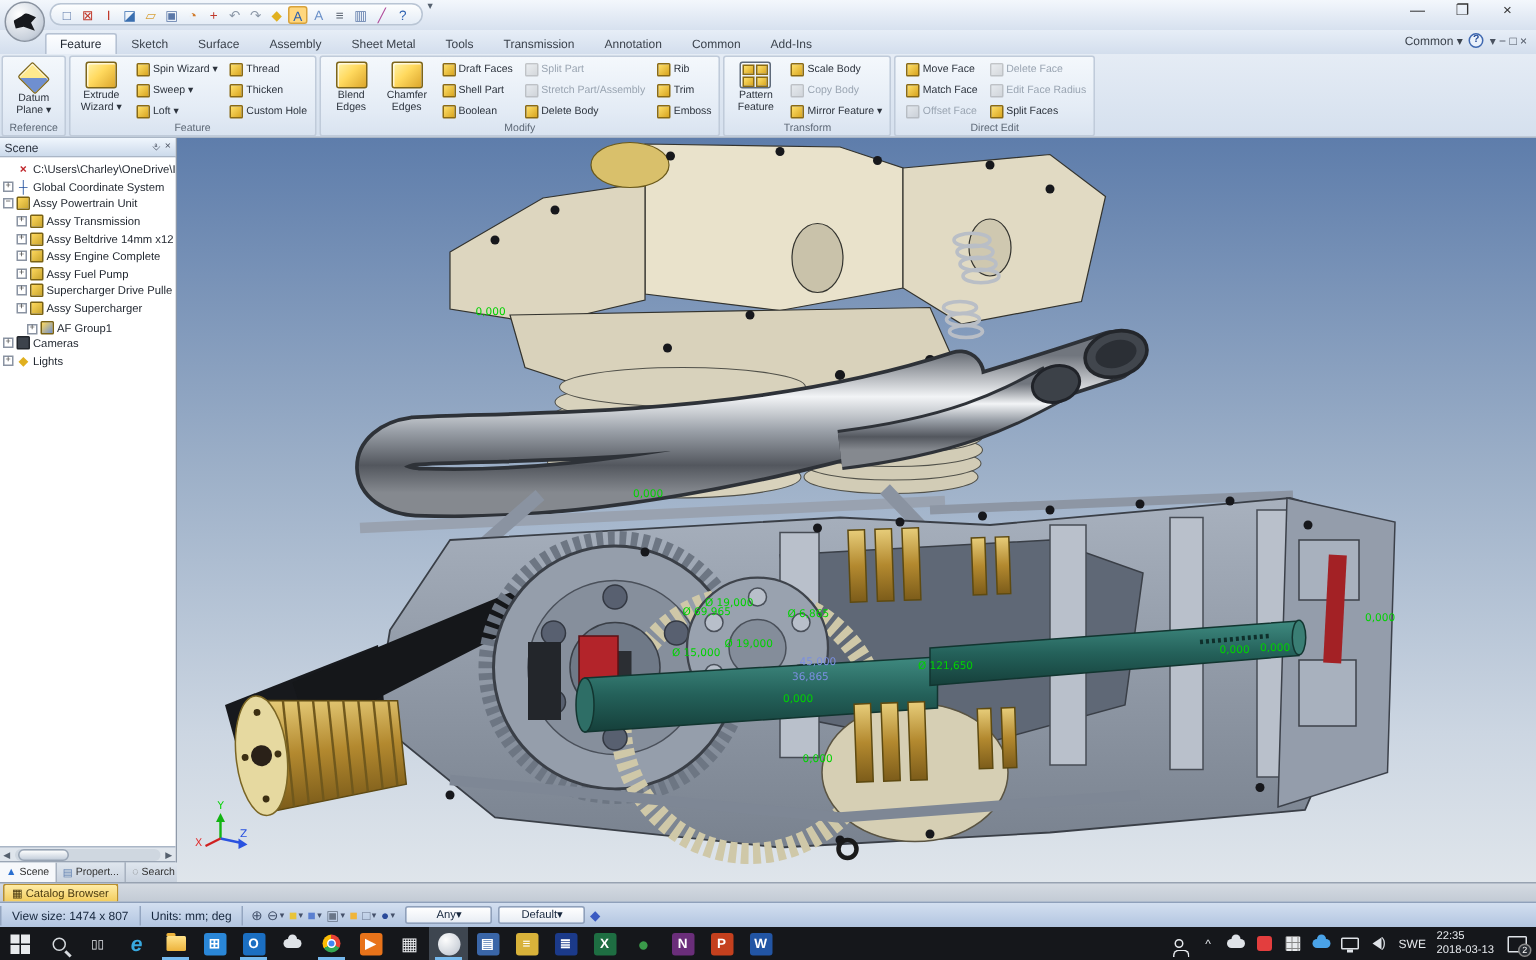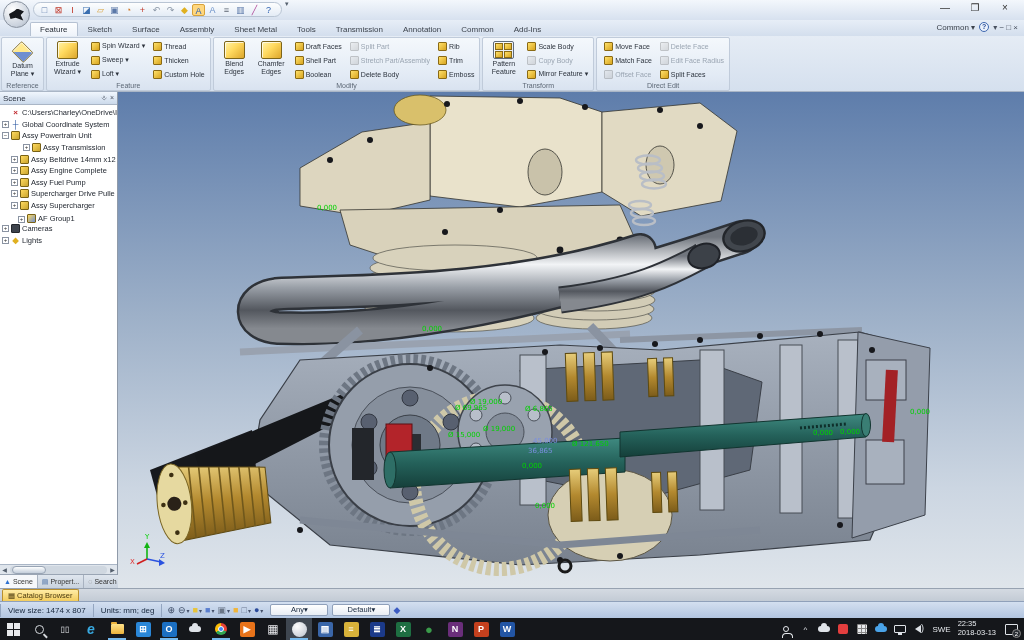--- a/index.html
+++ b/index.html
@@ -340,21 +340,21 @@
         <div class="titem" style="padding-left: 2px;">
           <span class="expander">+</span>
           <span class="nicon" style="color: rgb(31, 78, 156);">┼</span>
           <span>Global Coordinate System</span>
         </div>
         <div class="titem" style="padding-left: 2px;">
           <span class="expander">−</span>
           <span class="nicon" style="background: linear-gradient(135deg, rgb(255, 217, 94), rgb(202, 165, 46)); border: 1px solid rgb(122, 98, 20);"></span>
           <span>Assy Powertrain Unit</span>
         </div>
-        <div class="titem" style="padding-left: 23px;">
+        <div class="titem" style="padding-left: 11px;">
           <span class="expander">+</span>
           <span class="nicon" style="background: linear-gradient(135deg, rgb(255, 217, 94), rgb(202, 165, 46)); border: 1px solid rgb(122, 98, 20);"></span>
           <span>Assy Transmission</span>
         </div>
         <div class="titem" style="padding-left: 11px;">
           <span class="expander">+</span>
           <span class="nicon" style="background: linear-gradient(135deg, rgb(255, 217, 94), rgb(202, 165, 46)); border: 1px solid rgb(122, 98, 20);"></span>
           <span>Assy Beltdrive 14mm x12</span>
         </div>
         <div class="titem" style="padding-left: 11px;">
@@ -629,21 +629,21 @@
     </svg>
 
   <span class="dim g" style="left: 199px; top: 112px;">0,000</span>
       <span class="dim g" style="left: 304px; top: 233px;">0,000</span>
       <span class="dim g" style="left: 352px; top: 306px;">Ø 19,000</span>
       <span class="dim g" style="left: 337px; top: 312px;">Ø 69,965</span>
       <span class="dim g" style="left: 407px; top: 313px;">Ø 6,865</span>
       <span class="dim g" style="left: 365px; top: 333px;">Ø 19,000</span>
       <span class="dim g" style="left: 330px; top: 339px;">Ø 15,000</span>
       <span class="dim b" style="left: 415px; top: 345px;">45,000</span>
-      <span class="dim g" style="left: 454px; top: 348px;">Ø 121,650</span>
+      <span class="dim g" style="left: 494px; top: 348px;">Ø 121,650</span>
       <span class="dim b" style="left: 410px; top: 355px;">36,865</span>
       <span class="dim g" style="left: 404px; top: 370px;">0,000</span>
       <span class="dim g" style="left: 417px; top: 410px;">0,000</span>
       <span class="dim g" style="left: 695px; top: 337px;">0,000</span>
       <span class="dim g" style="left: 722px; top: 336px;">0,000</span>
       <span class="dim g" style="left: 792px; top: 316px;">0,000</span>
       <span class="dim g" style="left: 27px; top: 441px;">Y</span>
       <span class="dim r" style="left: 12px; top: 466px;">X</span>
       <span class="dim z" style="left: 42px; top: 460px;">Z</span>
     </div>

